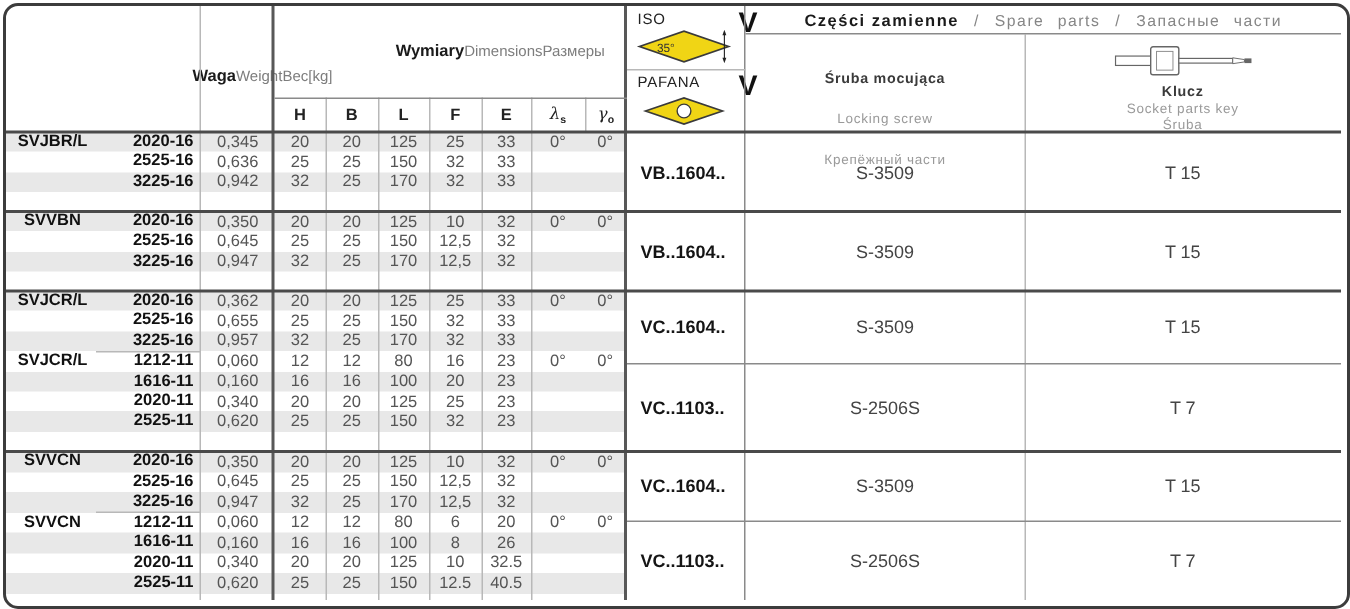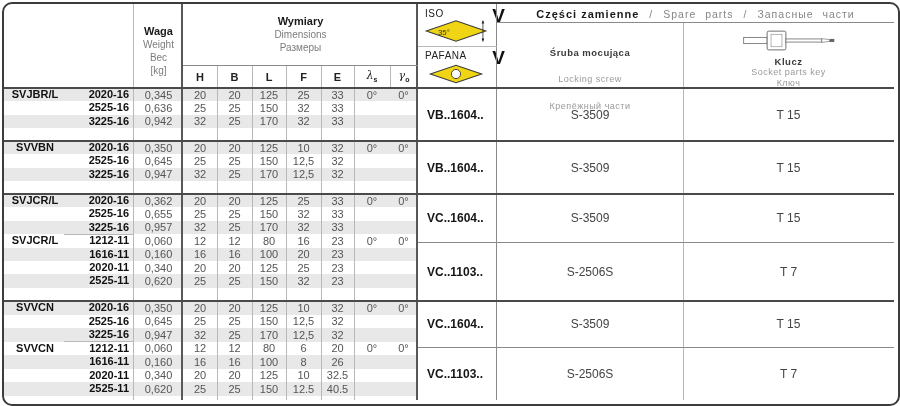--- a/index.html
+++ b/index.html
@@ -1,21 +1,21 @@
 <!DOCTYPE html>
 <html><head>
 <meta charset="utf-8">
 <style>
   html,body{margin:0;padding:0;background:#fff;font-family:"Liberation Sans",sans-serif;}
   .stage{position:relative;width:900px;height:406px;background:#fff;}
   .frame{position:absolute;left:2px;top:2px;width:894px;height:400px;border:2px solid #3c3c3c;
          border-radius:10px;overflow:hidden;background:#fff;}
 
   
-  .hcell{position:absolute;display:flex;flex-direction:column;align-items:center;justify-content:center;text-align:right;}
+  .hcell{position:absolute;display:flex;flex-direction:row;align-items:center;justify-content:center;text-align:right;padding-left:33px;}
   .hd-pl{font-size:11px;font-weight:bold;color:#1a1a1a;line-height:13px;}
   .hd-sec{font-size:10px;color:#7d7d7d;line-height:13px;}
   .subh{position:absolute;left:179px;top:61px;width:235px;height:23px;display:grid;
         grid-template-columns:34px 35px 34px 35px 33px 36px 28px;align-items:center;}
   .subh .sc{text-align:center;font-size:11px;font-weight:bold;color:#222;}
   .gk{font-style:italic;font-family:"DejaVu Serif",serif;font-weight:normal;font-size:11px;}
   .gk-sub{font-size:7px;color:#222;}
 
   
   .iso-cell{position:absolute;left:414px;width:96px;}
@@ -135,21 +135,21 @@
       <svg width="112" height="26" viewBox="0 0 120 32" style="margin-bottom:3px;">
         <rect x="2" y="12" width="30" height="8" fill="#fff" stroke="#666" stroke-width="1"></rect>
         <rect x="32" y="4" width="24" height="24" fill="#fff" stroke="#666" stroke-width="1.2" rx="2"></rect>
         <rect x="37" y="8" width="14" height="16" fill="#fff" stroke="#888" stroke-width="0.8"></rect>
         <rect x="56" y="14" width="46" height="4" fill="#fff" stroke="#666" stroke-width="1"></rect>
         <polygon points="102,13.5 112,15 112,17 102,18.5" fill="#fff" stroke="#666" stroke-width="0.8"></polygon>
         <rect x="112" y="14" width="6" height="4" fill="#666"></rect>
       </svg>
       <div class="ph-pl">Klucz</div>
       <div class="ph-sec">Socket parts key</div>
-      <div class="ph-sec">Ключ</div>
+      <div class="ph-sec">Śruba</div>
     </div>
 
     <div class="tbody">
         <div class="section" style="top: 84px; height: 53px;">
           <div class="row gray" style="height: 13.25px;">
             <div class="des">
               <span class="nm">SVJBR/L</span>
               <span class="sz">2020-16</span>
             </div>
             <div class="cell">0,345</div>

